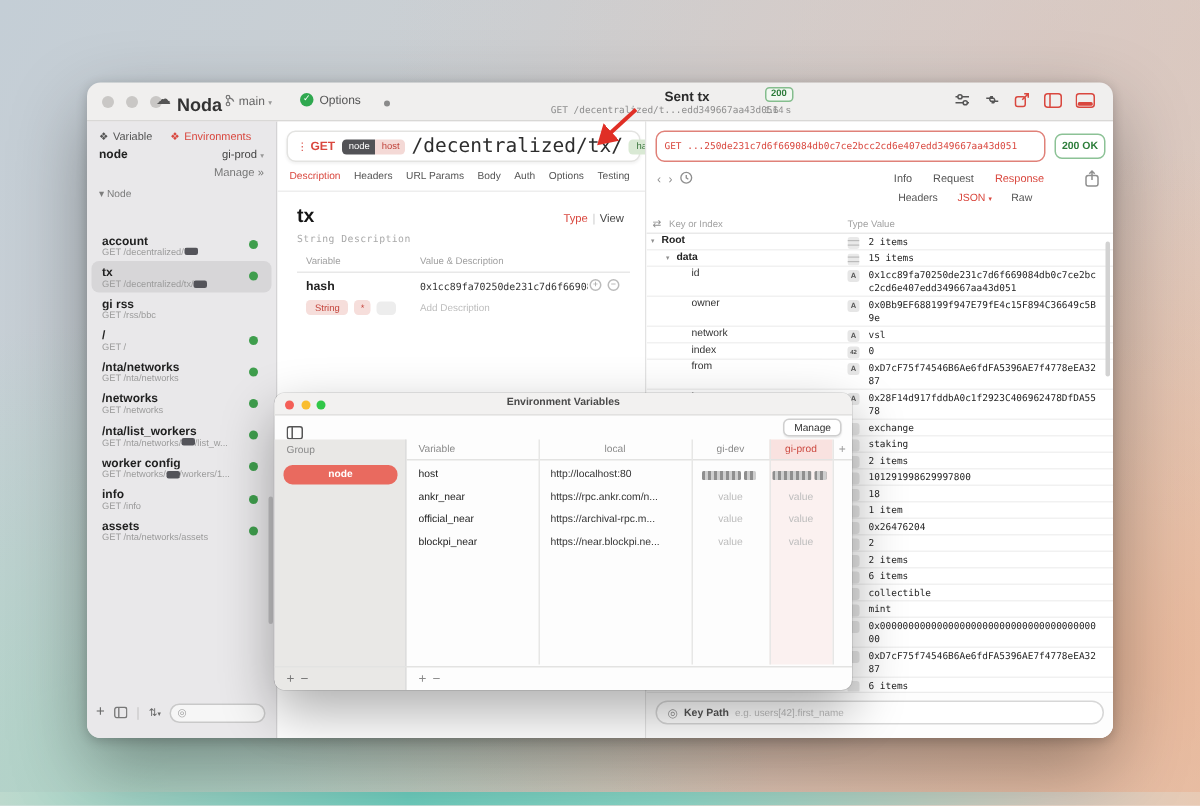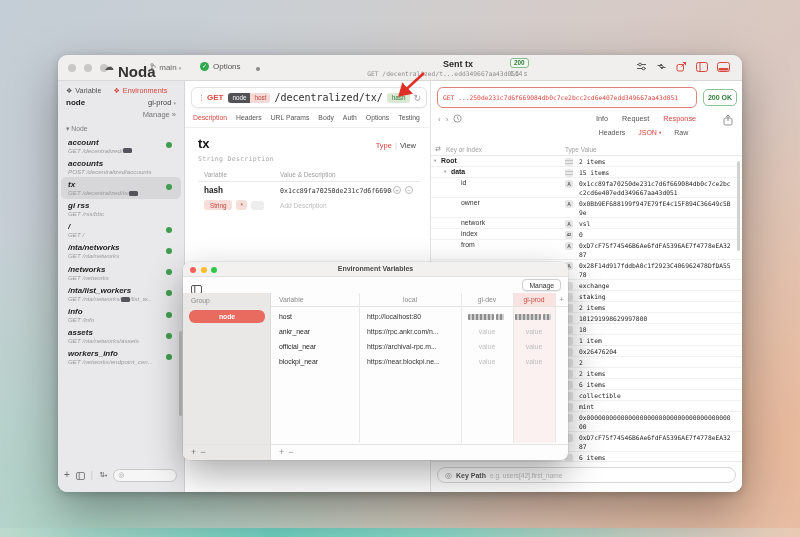--- a/index.html
+++ b/index.html
@@ -18,21 +18,21 @@
     background:linear-gradient(to right,#bdd9cd,#6fd0c0 34%,#8ad8c8 55%,#d9cfc2 88%,#e8cab4);}
   .mono{font-family:"DejaVu Sans Mono",monospace;}
 
   
   .win{position:absolute;left:58px;top:55px;width:684px;height:437px;background:var(--chrome);
     border-radius:9px;box-shadow:0 20px 50px rgba(0,0,0,.35), 0 2px 8px rgba(0,0,0,.2);z-index:1;}
   .titlebar{position:absolute;left:0;top:0;right:0;height:26px;border-bottom:1px solid #d9d8d6;}
   .lights{position:absolute;left:10px;top:9px;display:flex;gap:8px;}
   .lights i{width:8px;height:8px;border-radius:50%;background:#c9c7c5;display:block;}
   .appcloud{position:absolute;left:46px;top:6px;font-size:10px;color:#555;}
-  .appname{position:absolute;left:60px;top:8px;font-size:15px;font-weight:700;color:#333;}
+  .appname{position:absolute;left:60px;top:8px;font-size:12px;font-weight:700;color:#333;}
   .branch{position:absolute;left:92px;top:8px;font-size:8px;color:#666;}
   .branch .car{font-size:5px;color:#999;}
   .sync{position:absolute;left:142px;top:7px;font-size:8px;color:#555;display:flex;align-items:center;gap:4px;}
   .sync .ok{width:9px;height:9px;border-radius:50%;background:#2fa84f;color:#fff;font-size:6px;line-height:9px;text-align:center;display:block;}
   .tb-dot{position:absolute;left:198px;top:12px;width:4px;height:4px;border-radius:50%;background:#8a8a8a;}
   .wtitle{position:absolute;left:315px;top:4px;width:170px;text-align:center;font-size:9px;font-weight:700;color:#2b2b2b;}
   .wsub{position:absolute;left:290px;top:15px;width:190px;text-align:center;font-size:6.3px;color:#8d8d8d;}
   .wbadge{position:absolute;left:452px;top:3px;font-size:6.3px;font-weight:700;color:#2c7d3a;border:1px solid #84bd8d;border-radius:3px;padding:0 3px;line-height:8px;background:#f2f8f2;}
   .wdur{position:absolute;left:452px;top:15px;font-size:6.3px;color:#8d8d8d;}
   .tbicons{position:absolute;right:12px;top:6px;display:flex;gap:9px;align-items:center;}
@@ -43,21 +43,21 @@
     border-right:1px solid #d4d3d5;border-bottom-left-radius:9px;}
   .sb-tabs{position:absolute;left:8px;top:5px;display:flex;gap:12px;font-size:7.3px;}
   .sb-tab{color:#555;display:flex;gap:3px;align-items:center;}
   .sb-tab[data-active="true"]{color:var(--red);}
   .sb-tab .ticn{font-size:7px;}
   .sb-envrow{position:absolute;left:8px;right:8px;top:17px;font-size:8px;color:#222;font-weight:700;}
   .sb-envsel{position:absolute;right:8px;top:17px;font-size:7.5px;color:#444;font-weight:400;}
   .sb-envsel .car{font-size:5px;color:#999;}
   .sb-manage{position:absolute;right:8px;top:29px;font-size:7.5px;color:#777;}
   .sb-section{position:absolute;left:8px;top:44px;font-size:6.8px;color:#7d7d7d;}
-  .sb-list{position:absolute;left:3px;right:3px;top:54px;font-style:italic;}
+  .sb-list{position:absolute;left:3px;right:3px;top:72px;}
   .sb-item{position:relative;height:21.2px;padding:2.5px 7px 0 7px;border-radius:5px;}
   .sb-item[data-selected="true"]{background:#d7d6d8;}
   .sb-name{font-size:8px;font-weight:600;color:#1f1f1f;line-height:9px;white-space:nowrap;overflow:hidden;}
   .sb-sub{font-size:6.2px;color:#9b9b9b;line-height:8px;white-space:nowrap;overflow:hidden;}
   .chip-mini{display:inline-block;width:9px;height:5px;background:#54545a;border-radius:1.5px;vertical-align:middle;}
   .dot{position:absolute;right:9px;top:7px;width:6px;height:6px;border-radius:50%;background:#3f9e4d;}
   .sb-scroll{position:absolute;right:2px;top:250px;width:3px;height:85px;border-radius:2px;background:#c2c1c3;}
   .sb-foot{position:absolute;left:6px;bottom:8px;display:flex;gap:6px;align-items:center;color:#666;}
   .sb-foot .plus{font-size:10px;line-height:10px;}
   .sb-foot .divi{color:#c6c6c6;font-size:9px;}
@@ -65,21 +65,21 @@
     font-size:7px;color:#999;display:flex;align-items:center;padding-left:4px;gap:3px;}
 
   
   .main{position:absolute;left:127px;top:26px;bottom:0;width:245px;background:var(--panel);}
   .urlbar{position:absolute;left:6px;top:6px;width:236px;height:21px;border:1px solid #e3e3e1;border-radius:6px;
     background:#fff;box-shadow:0 1px 2px rgba(0,0,0,.05);display:flex;align-items:center;padding:0 6px;gap:3px;}
   .m-dots{color:var(--red);font-size:7px;letter-spacing:-1px;}
   .m-get{color:var(--red);font-size:8px;font-weight:700;margin-right:2px;}
   .chip-dark{background:#525256;color:#fff;font-size:6.3px;padding:1.5px 4px;border-radius:3px 0 0 3px;}
   .chip-pink{background:#f4d9d6;color:#c0443c;font-size:6.3px;padding:1.5px 4px;border-radius:0 3px 3px 0;}
-  .u-path{font-size:10px;color:#2d2d2d;margin:4px 1px;}
+  .u-path{font-size:13px;color:#2d2d2d;margin:4px 1px;}
   .chip-green{background:#d9e9d4;color:#39743c;font-size:6.3px;padding:1.5px 5px;border-radius:3px;}
   .u-refresh{margin-left:auto;color:#9a9a9a;font-size:9px;}
   .m-tabs{position:absolute;left:8px;top:33px;display:flex;gap:9px;font-size:6.8px;color:#555;}
   .m-tab[data-active="true"]{color:var(--red);}
   .m-tabline{position:absolute;left:0;right:0;top:46px;border-bottom:1px solid #eee;}
   .m-name{position:absolute;left:13px;top:55px;font-size:13px;font-weight:700;color:#151515;}
   .m-links{position:absolute;right:14px;top:60px;font-size:7.5px;color:#444;}
   .m-links .ed{color:var(--red);}
   .m-links .sep{color:#ccc;margin:0 3px;}
   .m-desc{position:absolute;left:13px;top:74px;font-size:6.5px;color:#a9a9a9;letter-spacing:.3px;}
@@ -261,25 +261,20 @@
     <div class="sb-manage"><span>Manage</span> <span>»</span></div>
     <div class="sb-section">▾ <span>Node</span></div>
     <div class="sb-list">
 
         <div class="sb-item">
           <div class="sb-name">account</div>
           <div class="sb-sub"><span>GET /decentralized/</span><span class="chip-mini"></span><span></span></div>
           <span class="dot"></span>
         </div>
 
-        <div class="sb-item">
-          <div class="sb-name">accounts</div>
-          <div class="sb-sub"><span>POST /decentralized/accounts</span><span></span></div>
-
-        </div>
 
         <div class="sb-item" data-selected="true">
           <div class="sb-name">tx</div>
           <div class="sb-sub"><span>GET /decentralized/tx/</span><span class="chip-mini"></span><span></span></div>
           <span class="dot"></span>
         </div>
 
 
         <div class="sb-item">
           <div class="sb-name">gi rss</div>
@@ -305,39 +300,39 @@
           <span class="dot"></span>
         </div>
 
 
         <div class="sb-item">
           <div class="sb-name">/nta/list_workers</div>
           <div class="sb-sub"><span>GET /nta/networks/</span><span class="chip-mini"></span><span>/list_w...</span></div>
           <span class="dot"></span>
         </div>
 
+        <div class="sb-item">
+          <div class="sb-name">worker config</div>
+          <div class="sb-sub"><span>GET /networks/</span><span class="chip-mini"></span><span>/workers/1...</span></div>
+          <span class="dot"></span>
+        </div>
 
         <div class="sb-item">
           <div class="sb-name">info</div>
           <div class="sb-sub"><span>GET /info</span><span></span></div>
           <span class="dot"></span>
         </div>
 
 
         <div class="sb-item">
           <div class="sb-name">assets</div>
           <div class="sb-sub"><span>GET /nta/networks/assets</span><span></span></div>
           <span class="dot"></span>
         </div>
 
-        <div class="sb-item">
-          <div class="sb-name">workers_info</div>
-          <div class="sb-sub"><span>GET /networks/endpoint_cen...</span><span></span></div>
-          <span class="dot"></span>
-        </div>
       </div>
     <div class="sb-scroll"></div>
     <div class="sb-foot">
       <span class="plus">+</span>
       <span><svg width="9" height="8">
             <rect x=".5" y=".5" width="8" height="7" rx="1.5" fill="none" stroke="#777" stroke-width=".9"></rect>
             <path d="M3.2 .5v7" stroke="#777" stroke-width=".9"></path>
           </svg></span>
       <span class="divi">|</span>
       <span style="font-size:7px;">⇅<span style="font-size:4.5px;">▾</span></span>

